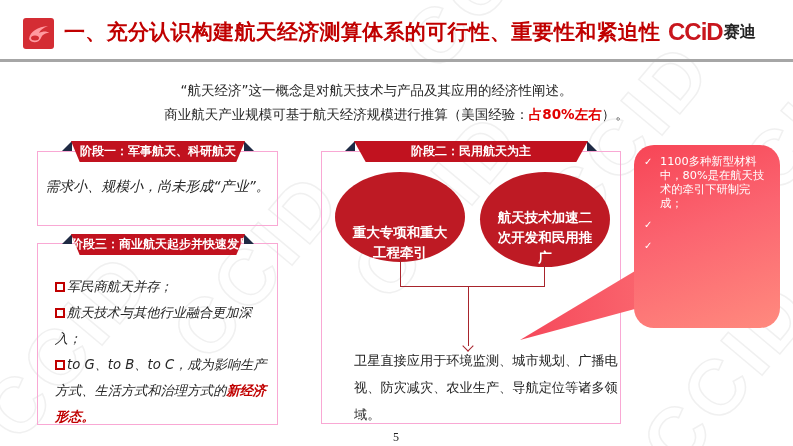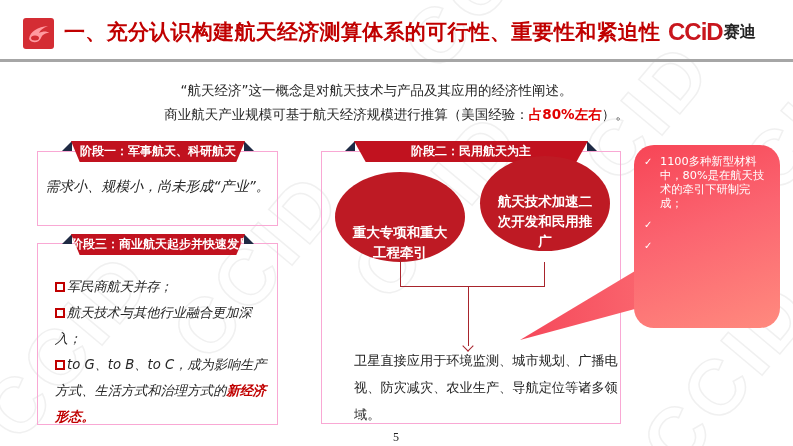--- a/index.html
+++ b/index.html
@@ -48,21 +48,21 @@
   .sq { display: inline-block; width: 10px; height: 10px; border: 2px solid #c00000; margin-right: 2px; vertical-align: -1px; }
   .p3-list .hl { color: #c00000; font-weight: bold; }
 
   .p2 { left: 321px; top: 151px; width: 300px; height: 273px; }
   .ellipse {
     position: absolute; background: #be1a24; border-radius: 50%;
     color: #fff; font-weight: bold; font-size: 13.5px; line-height: 20px; text-align: center;
     display: flex; align-items: flex-end; justify-content: center;
   }
   .e1 { left: 335px; top: 172px; width: 130px; height: 90px; z-index: 3; }
-  .e2 { left: 480px; top: 156px; width: 130px; height: 95px; z-index: 3; }
+  .e2 { left: 480px; top: 172px; width: 130px; height: 95px; z-index: 3; }
   .e1 span, .e2 span { display: block; width: 96px; }
   .conn { position: absolute; background: #a8242c; z-index: 3; }
   .arrowhead { position: absolute; left: 464px; top: 342px; width: 8px; height: 8px; border-right: 1px solid #a8242c; border-bottom: 1px solid #a8242c; transform: rotate(45deg); z-index: 3; }
   .p2-text { position: absolute; left: 354px; top: 347px; width: 280px; font-size: 13.2px; line-height: 27px; z-index: 3; }
 
   .callout-tail { position: absolute; left: 520px; top: 250px; width: 150px; height: 90px; z-index: 4;
     background: linear-gradient(90deg, #f5485a, #fb6b72);
     clip-path: polygon(0% 100%, 100% 0%, 100% 55%); }
   .callout {
     position: absolute; left: 634px; top: 145px; width: 146px; height: 183px; z-index: 5;

